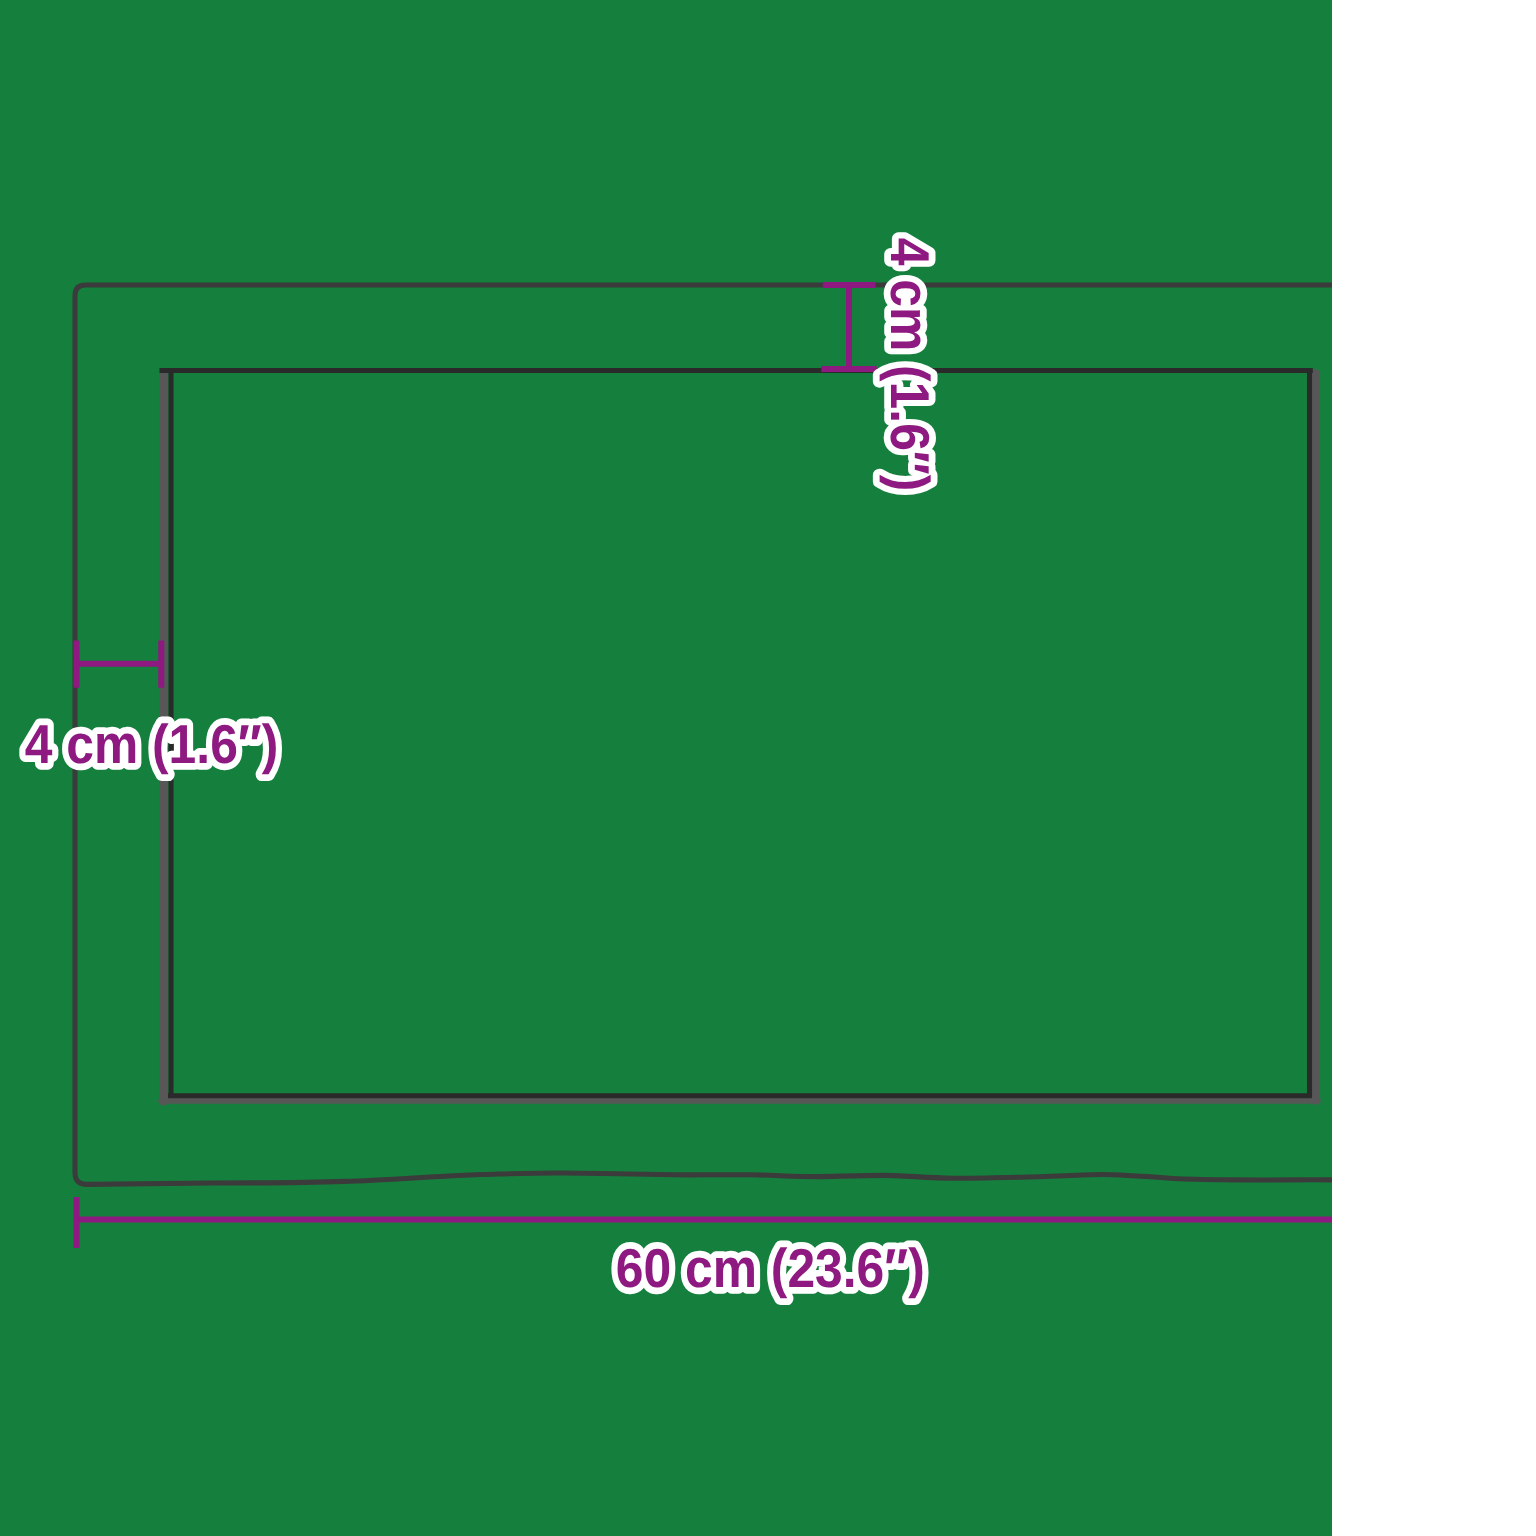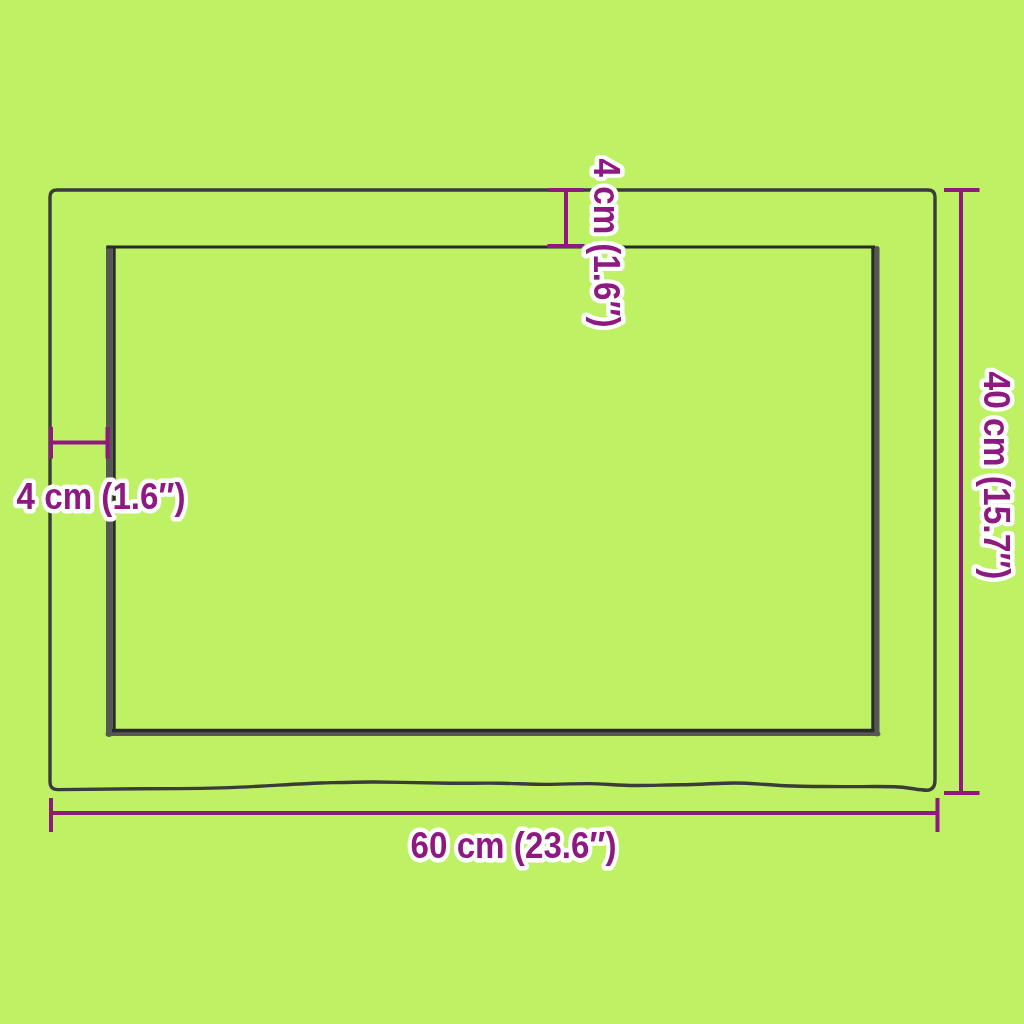--- a/index.html
+++ b/index.html
@@ -1,16 +1,16 @@
 <!DOCTYPE html>
 <html><head>
 <meta charset="utf-8">
 <style>
   html,body{margin:0;padding:0;background:#ffffff;}
-  .stage{position:relative;width:1024px;height:1024px;background:#bef264;overflow:hidden;}
+  .stage{position:relative;width:888px;height:1024px;background:#15803d;overflow:hidden;}
   svg{position:absolute;left:0;top:0;}
   text{font-family:"Liberation Sans", sans-serif;font-weight:bold;}
 </style>
 </head>
 <body>
 
 <div class="stage">
 <svg width="1024" height="1024" viewBox="0 0 1024 1024">
 
   <path d="M 57,190 H 928 Q 935,190 935,197

